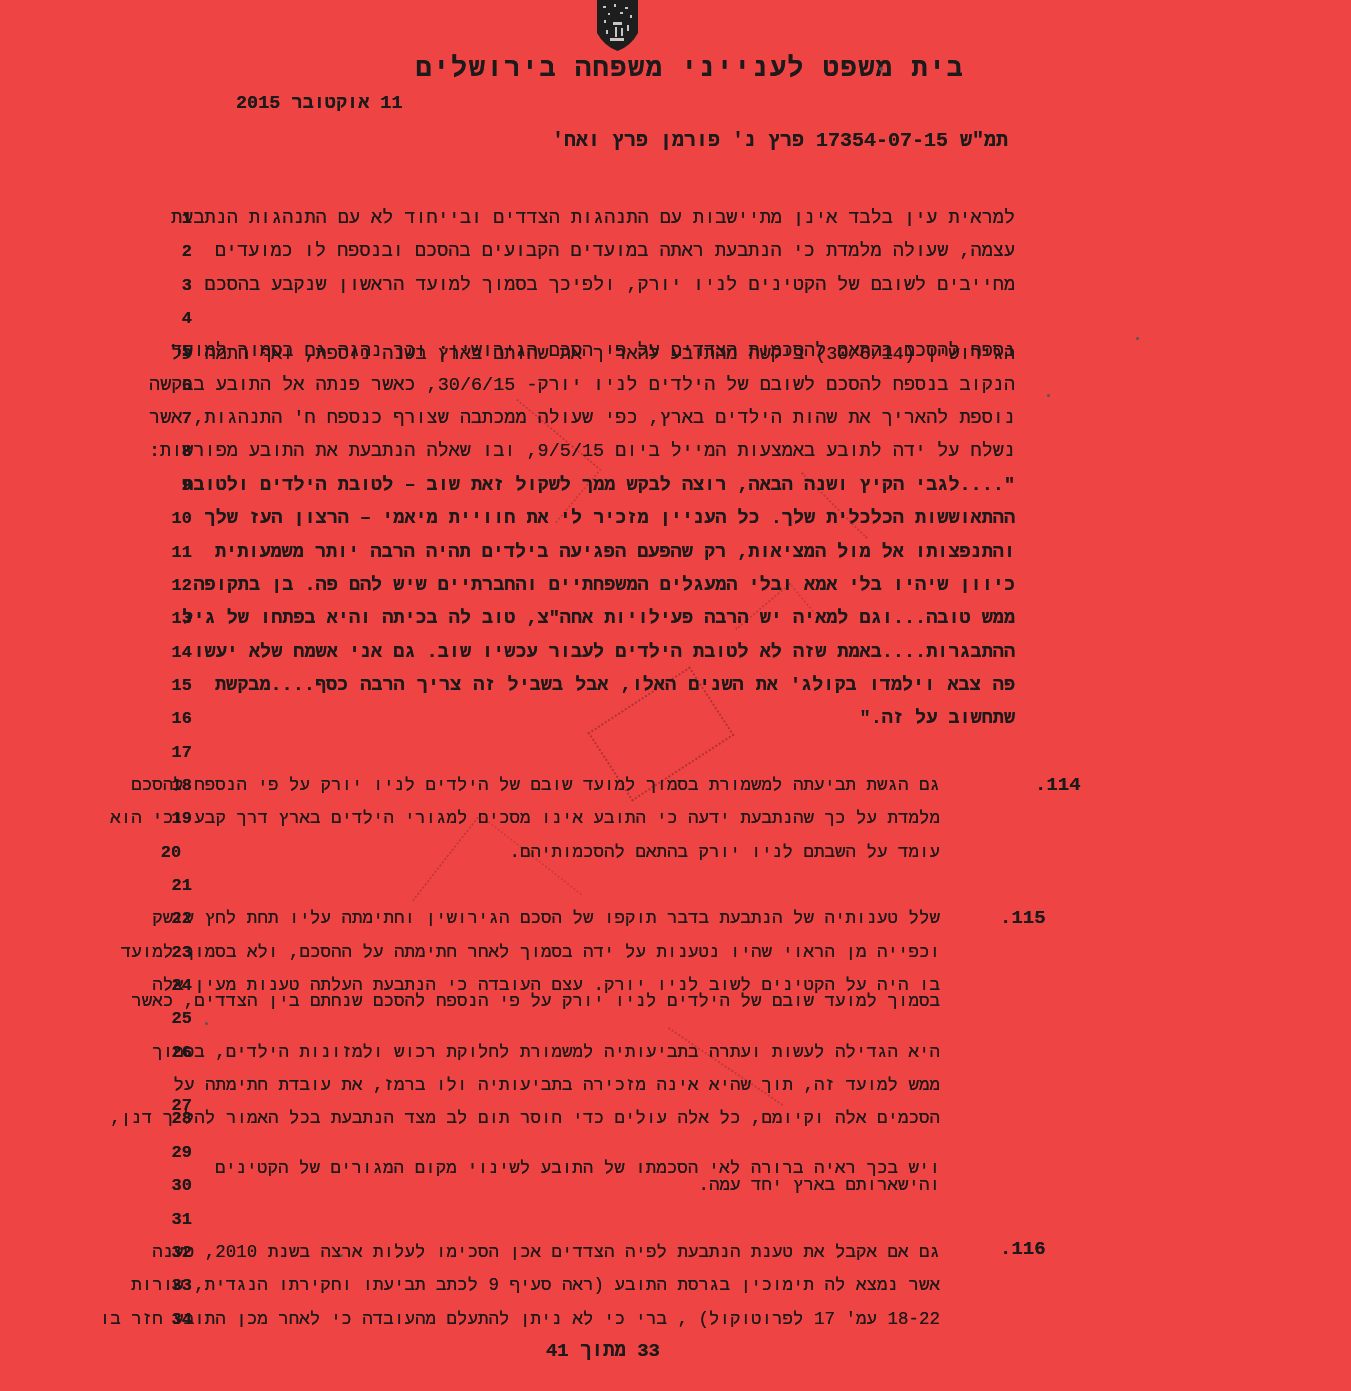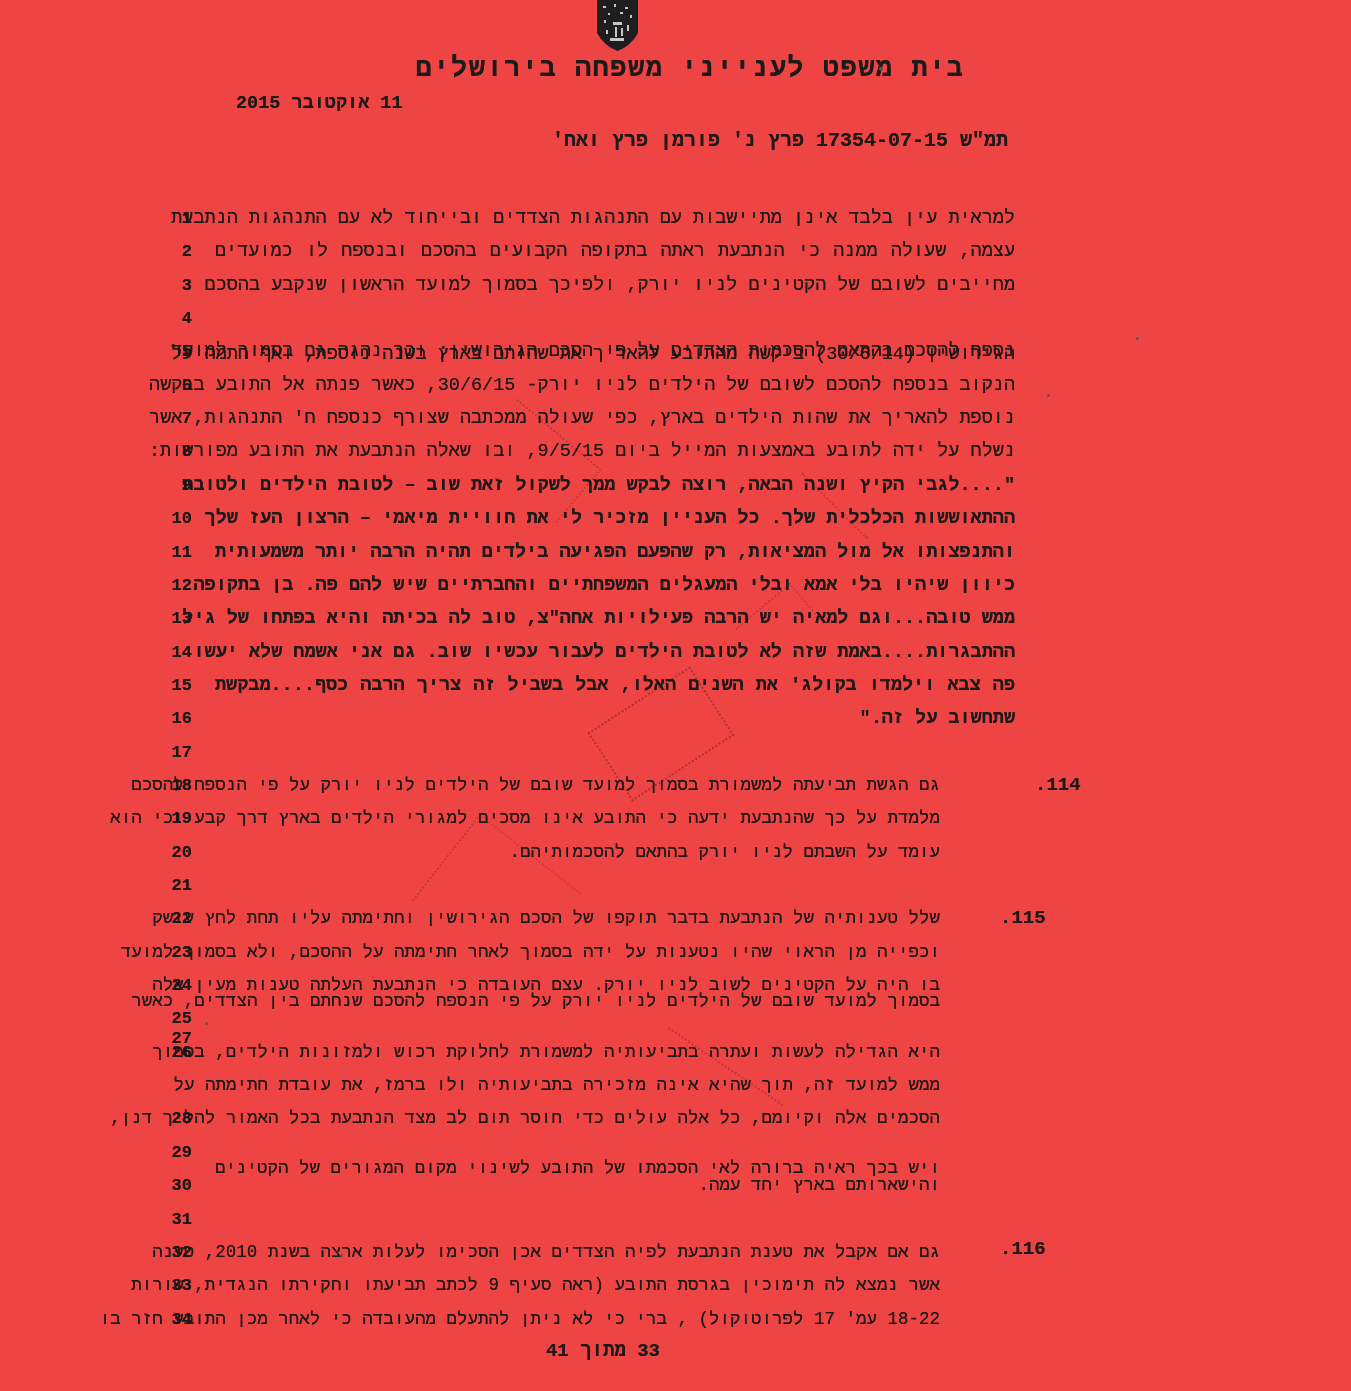--- a/index.html
+++ b/index.html
@@ -98,39 +98,39 @@
       <div class="line-number ink" style="top: 502.15px;">10</div>
       <div class="line-number ink" style="top: 535.5px;">11</div>
       <div class="line-number ink" style="top: 568.85px;">12</div>
       <div class="line-number ink" style="top: 602.2px;">13</div>
       <div class="line-number ink" style="top: 635.55px;">14</div>
       <div class="line-number ink" style="top: 668.9px;">15</div>
       <div class="line-number ink" style="top: 702.25px;">16</div>
       <div class="line-number ink" style="top: 735.6px;">17</div>
       <div class="line-number ink" style="top: 768.95px;">18</div>
       <div class="line-number ink" style="top: 802.3px;">19</div>
-      <div class="line-number ink" style="top: 835.65px;">20</div>
+      <div class="line-number ink" style="top: 835.65px; text-align: center;">20</div>
       <div class="line-number ink" style="top: 869px;">21</div>
       <div class="line-number ink" style="top: 902.35px;">22</div>
       <div class="line-number ink" style="top: 935.7px;">23</div>
       <div class="line-number ink" style="top: 969.05px;">24</div>
       <div class="line-number ink" style="top: 1002.4px;">25</div>
       <div class="line-number ink" style="top: 1035.75px;">26</div>
-      <div class="line-number ink" style="top: 1022px;">27</div>
+      <div class="line-number ink" style="top: 1089px;">27</div>
       <div class="line-number ink" style="top: 1102.45px;">28</div>
       <div class="line-number ink" style="top: 1135.8px;">29</div>
       <div class="line-number ink" style="top: 1169.15px;">30</div>
       <div class="line-number ink" style="top: 1202.5px;">31</div>
       <div class="line-number ink" style="top: 1235.85px;">32</div>
       <div class="line-number ink" style="top: 1269.2px;">33</div>
       <div class="line-number ink" style="top: 1302.55px;">34</div>
     </div>
   <div id="textBody">
       <div class="text-line ink wide" dir="rtl" style="top: 202px;">למראית עין בלבד אינן מתיישבות עם התנהגות הצדדים ובייחוד לא עם התנהגות הנתבעת</div>
-      <div class="text-line ink wide" dir="rtl" style="top: 235.35px;">עצמה, שעולה ממנה כי הנתבעת ראתה בתקופה הקבועים בהסכם ובנספח לו כמועדים</div>
+      <div class="text-line ink wide" dir="rtl" style="top: 235.35px;">עצמה, שעולה מלמדת כי הנתבעת ראתה במועדים הקבועים בהסכם ובנספח לו כמועדים</div>
       <div class="text-line ink wide" dir="rtl" style="top: 268.7px;">מחייבים לשובם של הקטינים לניו יורק, ולפיכך בסמוך למועד הראשון שנקבע בהסכם</div>
       <div class="text-line ink wide" dir="rtl" style="top: 306px; margin-top: 32px;">הגירושין (30/6/14) ביקשה מהתובע להאריך את שהותם בארץ בשנה נוספת, ואף חתמה על</div>
       <div class="text-line ink wide" dir="rtl" style="top: 335.4px;">נספח להסכם בהתאם להסכמות הצדדים על פי הסכם הגירושין; וכך נהגה גם בסמוך למועד</div>
       <div class="text-line ink wide" dir="rtl" style="top: 368.75px;">הנקוב בנספח להסכם לשובם של הילדים לניו יורק- 30/6/15, כאשר פנתה אל התובע בבקשה</div>
       <div class="text-line ink wide" dir="rtl" style="top: 402.1px;">נוספת להאריך את שהות הילדים בארץ, כפי שעולה ממכתבה שצורף כנספח ח' התנהגות, אשר</div>
       <div class="text-line ink wide" dir="rtl" style="top: 435.45px;">נשלח על ידה לתובע באמצעות המייל ביום 9/5/15, ובו שאלה הנתבעת את התובע מפורשות:</div>
       <div class="text-line ink wide bold" dir="rtl" style="top: 468.8px;">"....לגבי הקיץ ושנה הבאה, רוצה לבקש ממך לשקול זאת שוב – לטובת הילדים ולטובת</div>
       <div class="text-line ink wide bold" dir="rtl" style="top: 502.15px;">ההתאוששות הכלכלית שלך. כל העניין מזכיר לי את חוויית מיאמי – הרצון העז שלך</div>
       <div class="text-line ink wide bold" dir="rtl" style="top: 535.5px;">והתנפצותו אל מול המציאות, רק שהפעם הפגיעה בילדים תהיה הרבה יותר משמעותית</div>
       <div class="text-line ink wide bold" dir="rtl" style="top: 568.85px;">כיוון שיהיו בלי אמא ובלי המעגלים המשפחתיים והחברתיים שיש להם פה. בן בתקופה</div>

